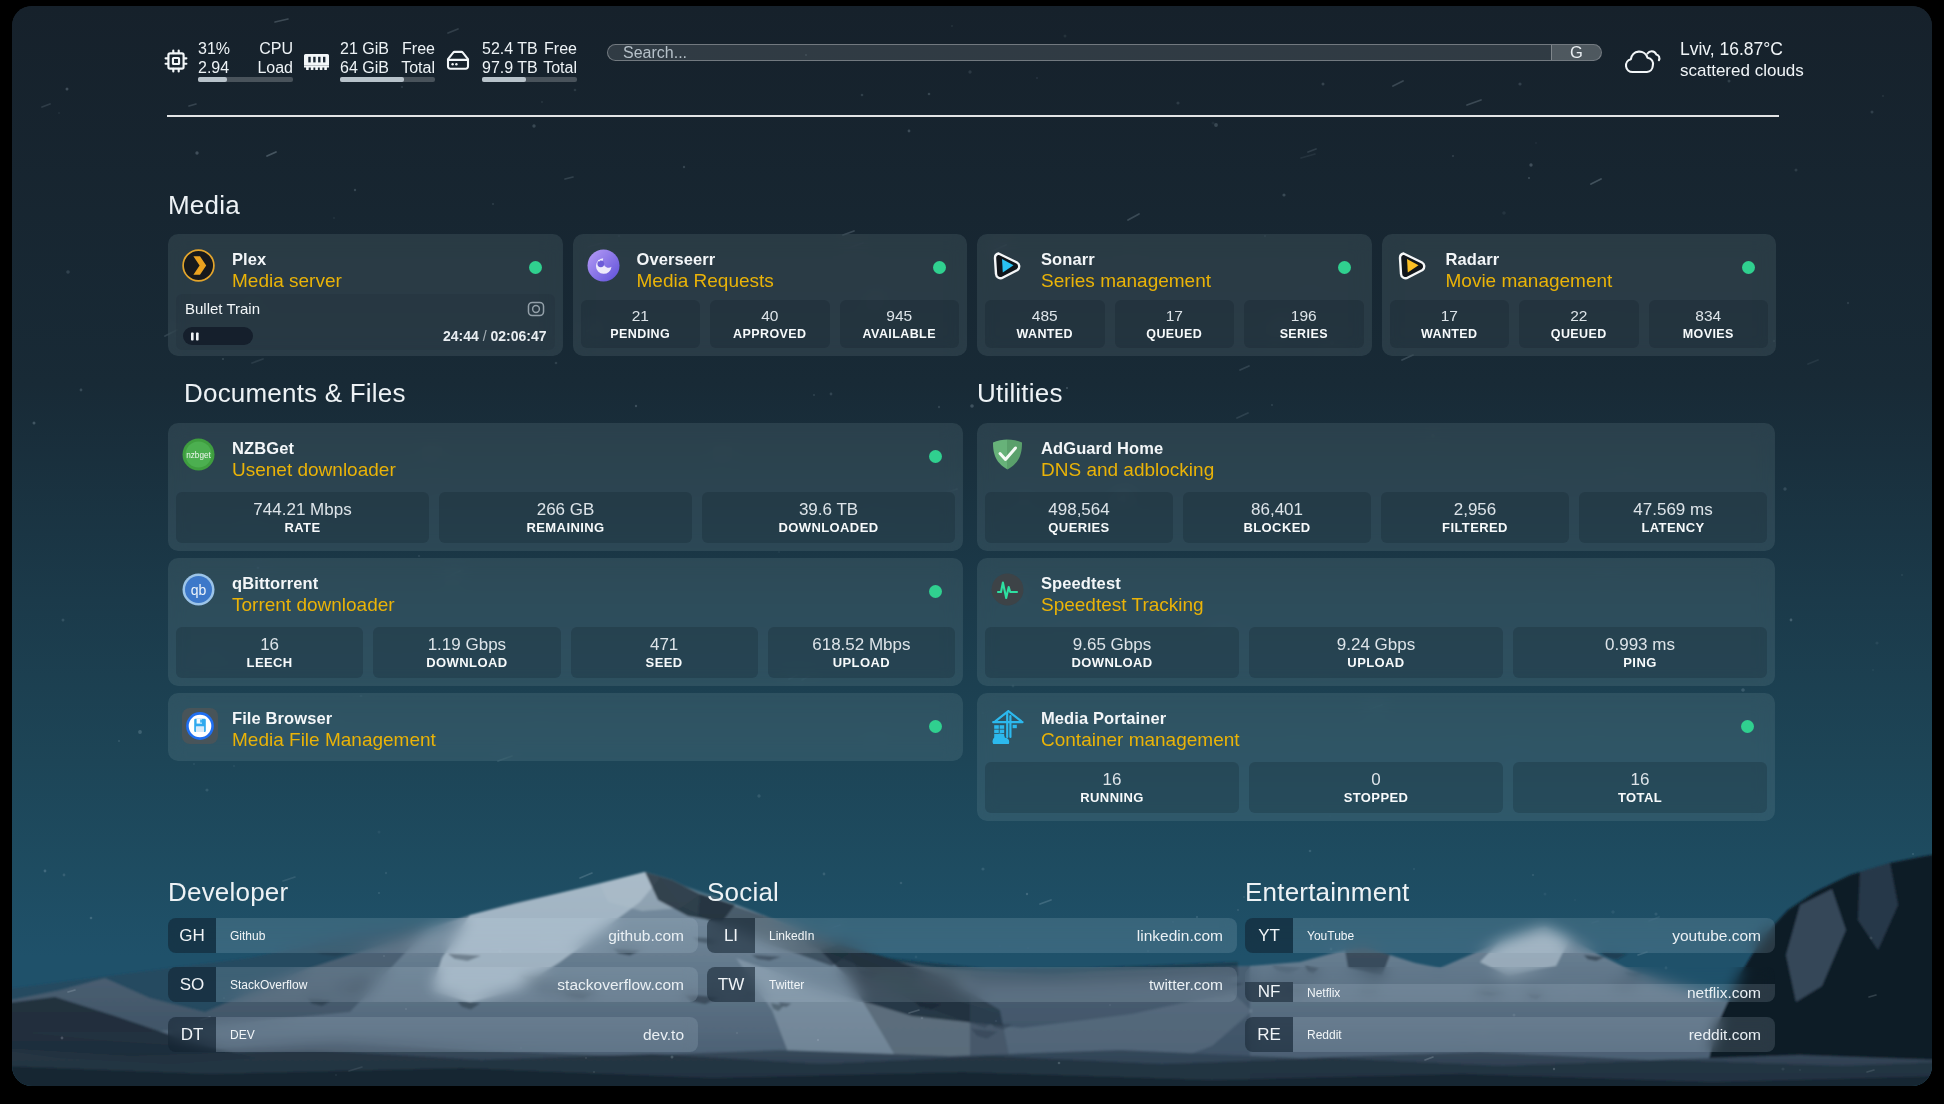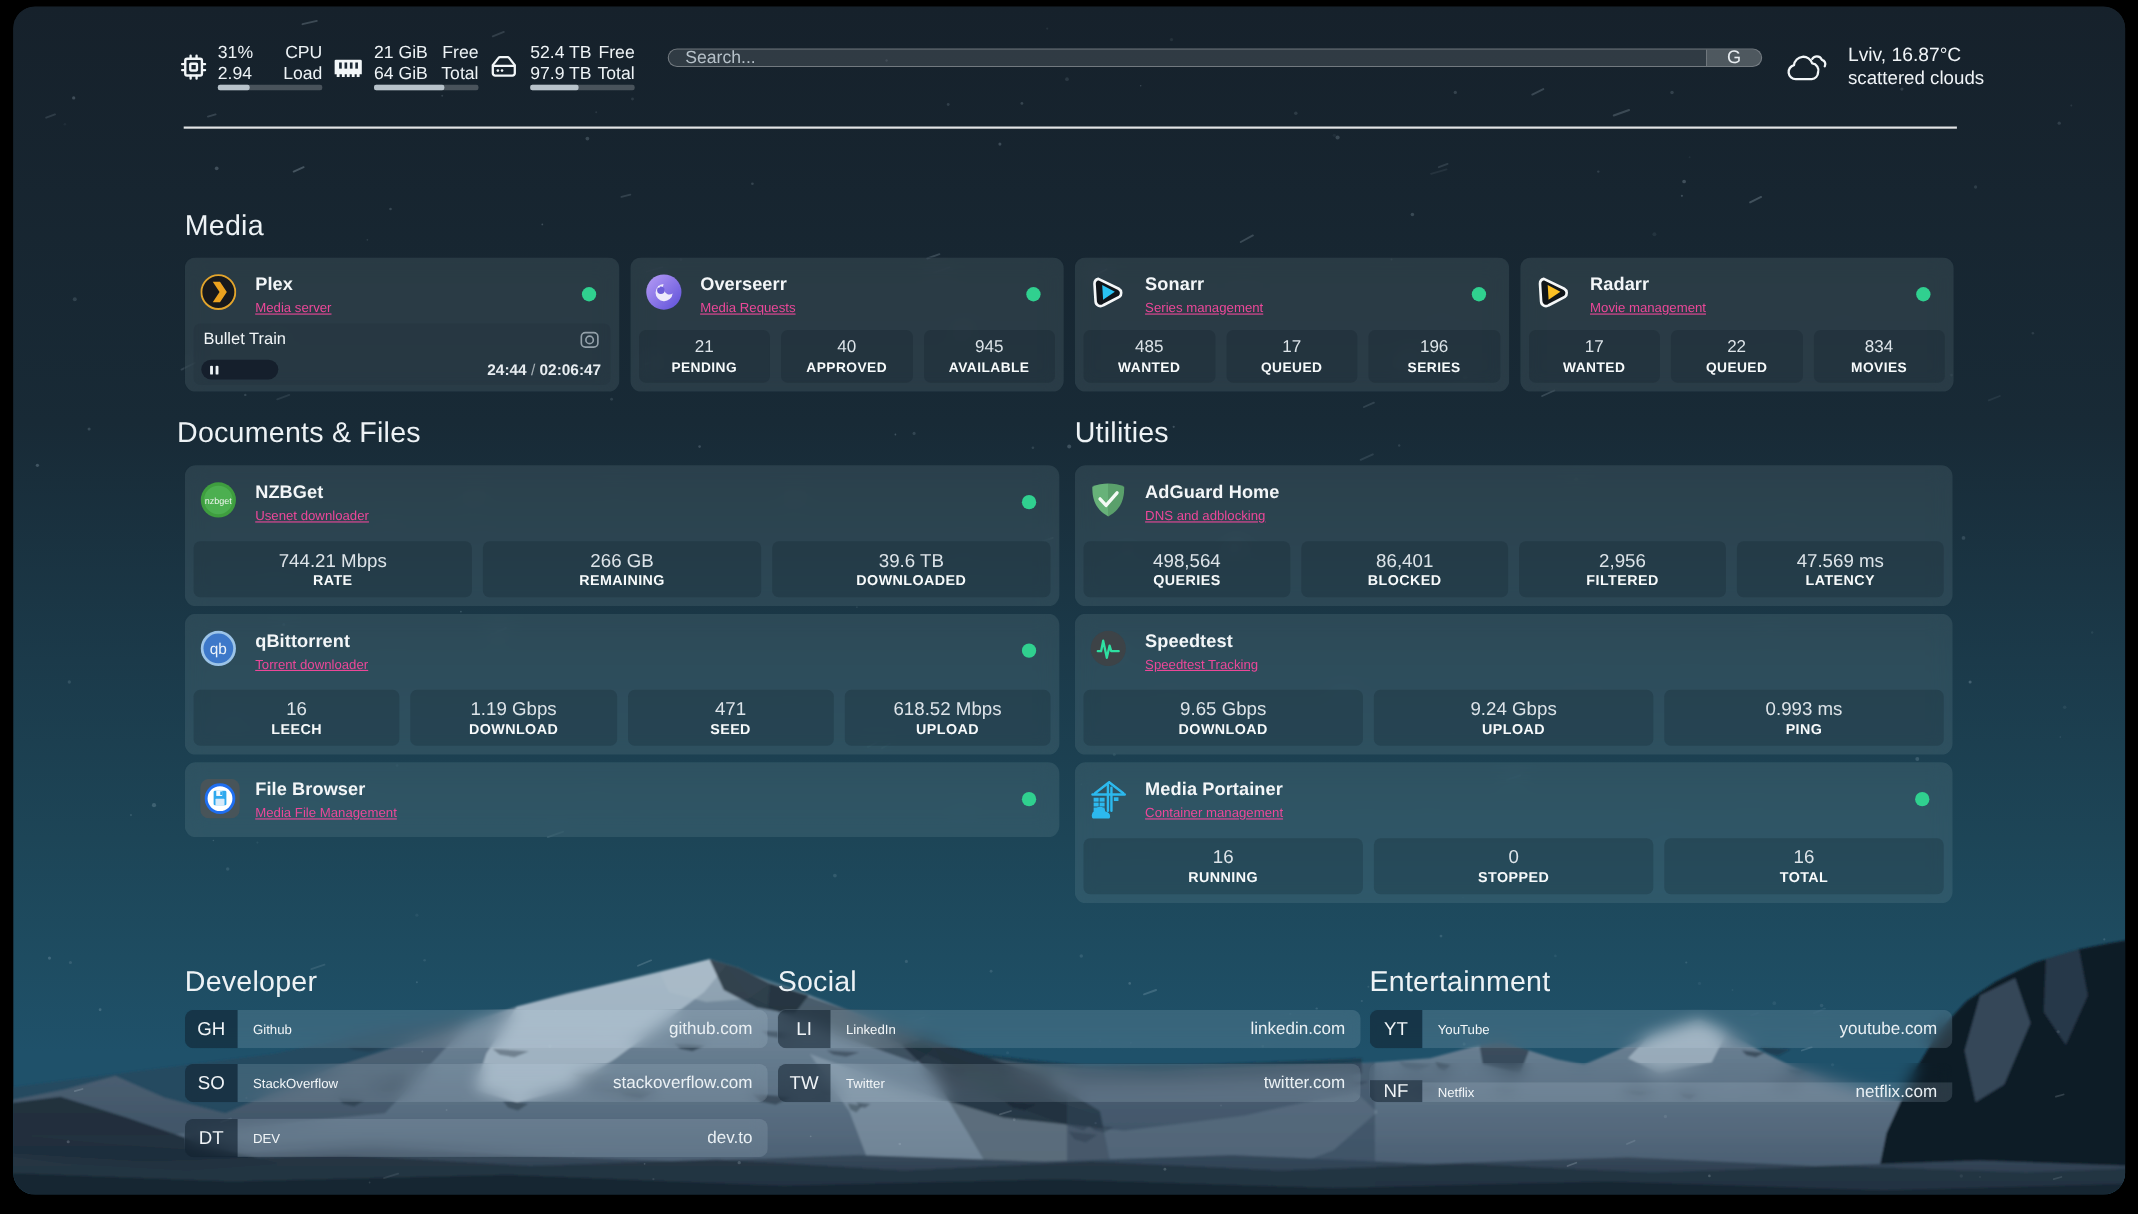--- a/index.html
+++ b/index.html
@@ -27,21 +27,21 @@
   #sep { position:absolute; left:155px; top:109px; width:1612px; height:2px;
     background:rgba(255,255,255,0.88); }
   
   h2 { position:absolute; color:#edf2f5; font-size:26px; font-weight:500; letter-spacing:0.2px; }
   .card { position:absolute; border-radius:10px; background:rgba(202,240,238,0.10);
     backdrop-filter: blur(9px); }
   .chead { position:absolute; left:14px; top:15px; display:flex; }
   .cicon { width:33px; height:33px; flex:0 0 33px; }
   .ctxt { margin-left:17px; }
   .ctitle { color:#f3f6f8; font-size:16.5px; font-weight:700; line-height:21px; letter-spacing:0.1px; }
-  .csub { color:#ec4899; font-size:12px; line-height:19px; margin-top:1px;text-decoration:underline; }
+  .csub { color:#eab308; font-size:19px; line-height:19px; margin-top:1px; }
   .dot { position:absolute; width:13px; height:13px; border-radius:50%; background:#30d08f; right:21px; top:27px; }
   .stats { position:absolute; left:8px; right:8px; display:flex; gap:10px; }
   .sb { flex:1; background:rgba(8,18,28,0.20); border-radius:6px; text-align:center;
     display:flex; flex-direction:column; justify-content:center; }
   .sv { color:#dde4e9; font-size:15.5px; line-height:20px; }
   .sl { color:#f7fafb; font-size:12.5px; font-weight:700; line-height:16px; letter-spacing:0.4px; }
   .stats.big .sv { font-size:17px; line-height:21px; }
   .stats.big .sl { font-size:13px; }
   
   .pmedia { position:absolute; left:8px; right:8px; top:60px; height:56px;
@@ -613,21 +613,21 @@
     <div class="sb">
           <div class="sv">22</div>
           <div class="sl">QUEUED</div>
         </div>
     <div class="sb">
           <div class="sv">834</div>
           <div class="sl">MOVIES</div>
         </div>
   </div>
 </div>
-<h2 style="left:149px; top:372px;">Documents &amp; Files</h2>
+<h2 style="left:172px; top:372px;">Documents &amp; Files</h2>
 <h2 style="left:965px; top:372px;">Utilities</h2>
 <div class="card" style="left:156px; top:417px; width:795px; height:128px;">
   <div class="chead">
         <div class="cicon"><svg width="33" height="33" viewBox="0 0 33 33">
             <circle cx="16.5" cy="16.5" r="16" fill="#3f9e3f"></circle>
             <circle cx="16.5" cy="16.5" r="13" fill="#4caf50"></circle>
             <text x="16.5" y="20" font-size="8.2" fill="#eef6ee" text-anchor="middle" font-family="Liberation Sans">nzbget</text>
           </svg></div>
         <div class="ctxt">
           <div class="ctitle">NZBGet</div>
@@ -849,14 +849,21 @@
         <span class="bmurl">youtube.com</span>
       </div>
     </div>
 <div class="bmrow" style="left:1233px; top:961px;align-items:flex-end;">
       <div class="bmabbr">NF</div>
       <div class="bmbody">
         <span class="bmname">Netflix</span>
         <span class="bmurl">netflix.com</span>
       </div>
     </div>
+<div class="bmrow" style="left:1233px; top:1011px;">
+      <div class="bmabbr">RE</div>
+      <div class="bmbody">
+        <span class="bmname">Reddit</span>
+        <span class="bmurl">reddit.com</span>
+      </div>
+    </div>
 
 </div>
 
 </body></html>

